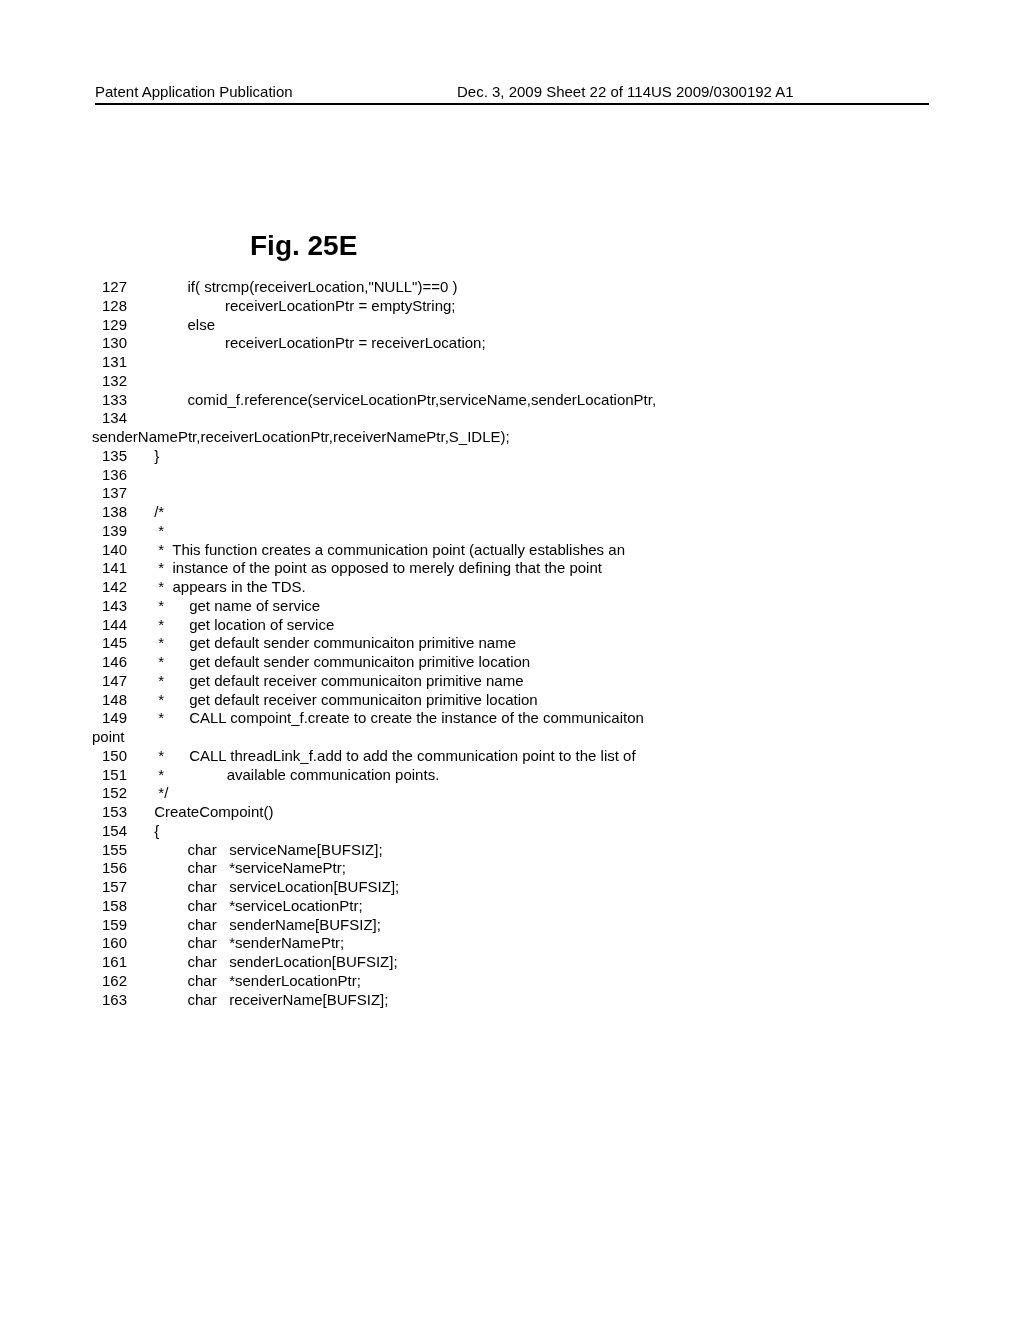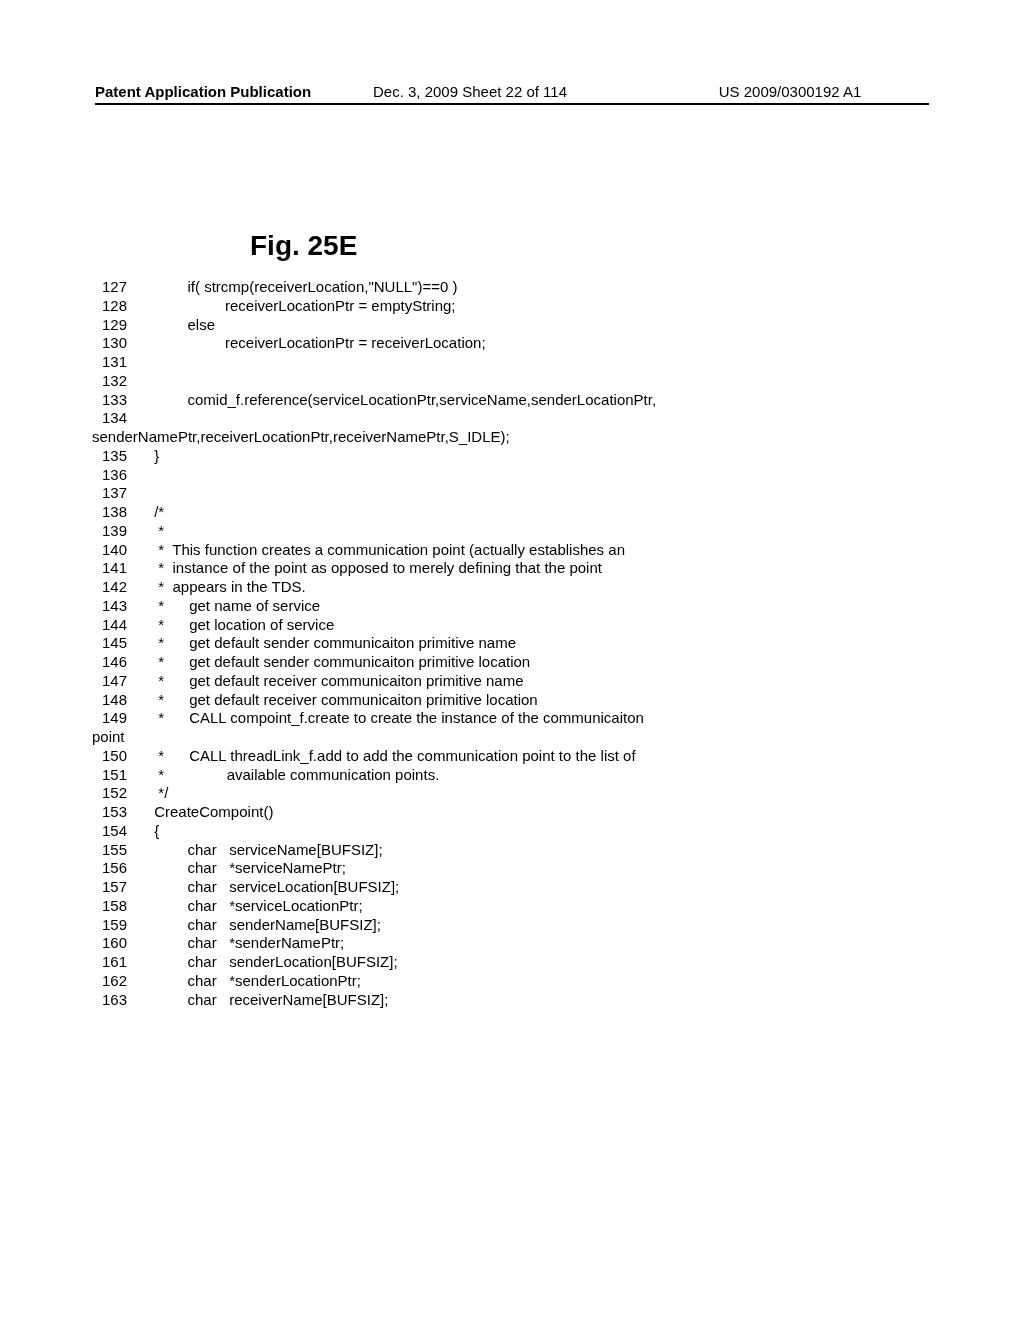--- a/index.html
+++ b/index.html
@@ -21,29 +21,28 @@
       left: 95px;
       right: 95px;
       display: flex;
       justify-content: space-between;
       font-size: 15px;
       border-bottom: 2px solid #000;
       padding-bottom: 3px;
     }
     .header-left {
       flex: 1;
-      font-weight: bold;
     }
     .header-middle {
       flex: 1;
-      text-align: left;
+      text-align: right;
     }
     .header-right {
       flex: 1;
-      text-align: center;
+      text-align: left;
     }
     .figure-title {
       position: absolute;
       top: 230px;
       left: 250px;
       font-size: 28px;
       font-weight: bold;
     }
     .code-block {
       position: absolute;

